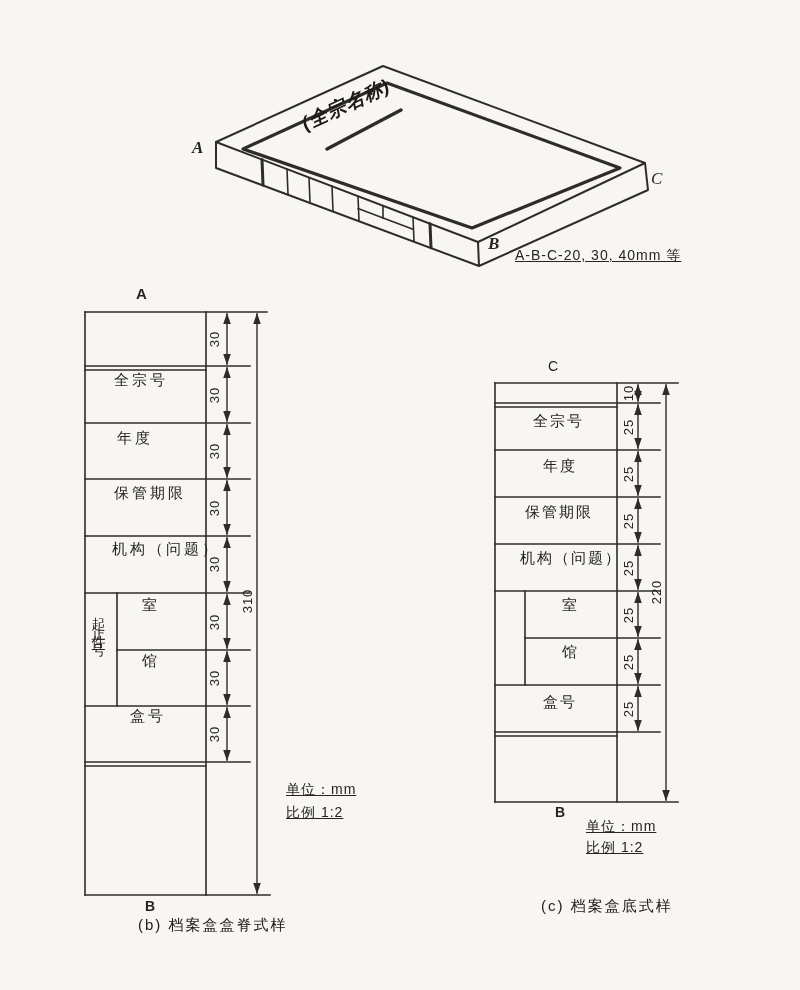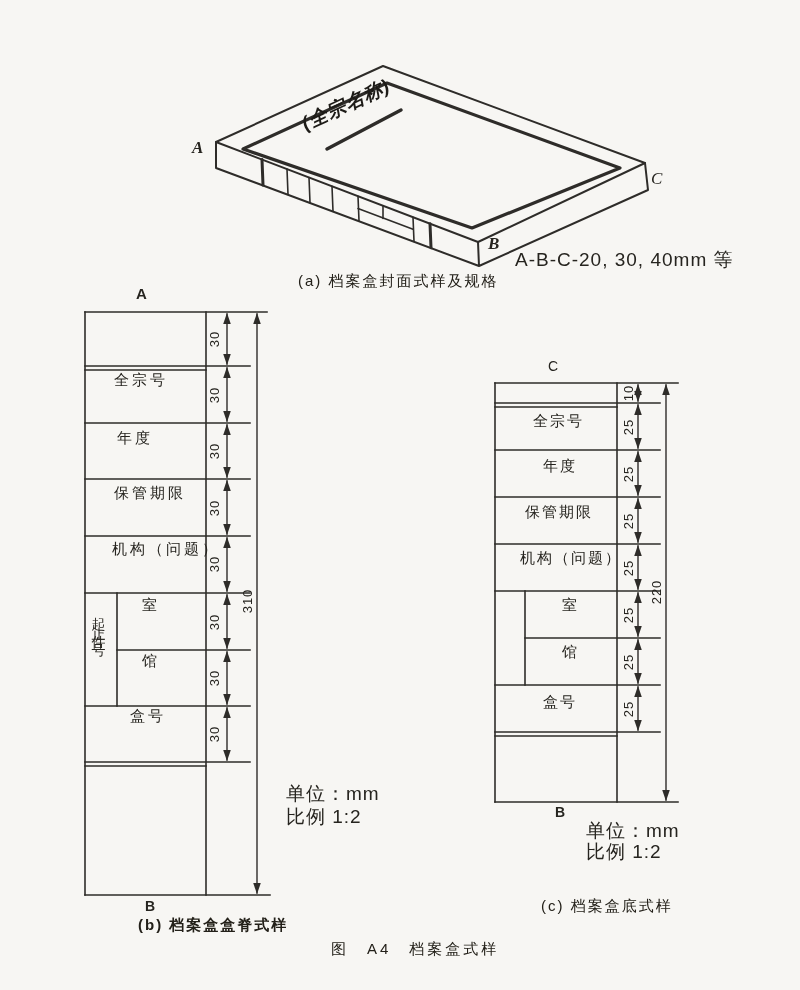--- a/index.html
+++ b/index.html
@@ -6,21 +6,21 @@
   #canvas{position:relative;width:800px;height:990px;background:#f7f6f3;overflow:hidden;
           font-family:"Liberation Sans","DejaVu Sans",sans-serif;color:#26241f;}
   svg{position:absolute;left:0;top:0;}
   .t{position:absolute;white-space:nowrap;color:#26241f;}
   .cell{font-size:15px;letter-spacing:3px;}
   .cellc{font-size:15px;letter-spacing:2px;}
   .cap{font-size:15px;letter-spacing:2px;color:#232019;}
   .corner{font-family:"Liberation Serif","DejaVu Serif",serif;font-style:italic;font-weight:bold;font-size:17px;}
   .plain-corner{font-size:15px;font-weight:bold;}
   .dim{position:absolute;transform:translate(-50%,-50%) rotate(-90deg);font-size:13px;letter-spacing:1px;color:#26241f;}
-  .note{font-size:19px;letter-spacing:1px;}
+  .note{font-size:14px;letter-spacing:1px;text-decoration:underline;}
   .vtext{position:absolute;writing-mode:vertical-rl;text-orientation:upright;font-size:14px;letter-spacing:9px;color:#26241f;}
   .cover{position:absolute;left:303px;top:112px;font-size:19px;font-weight:bold;font-style:italic;
          letter-spacing:1px;transform:rotate(-25deg);transform-origin:left center;color:#1d1b17;}
 </style>
 </head>
 <body>
 
 <div id="canvas">
 
   <svg width="800" height="990" viewBox="0 0 800 990">
@@ -106,21 +106,20 @@
         <line x1="666" y1="385" x2="666" y2="800" marker-start="url(#arr)" marker-end="url(#arr)"></line>
       </g>
     </g>
   </svg>
 
   <span class="cover">(全宗名称)</span>
   <span class="t corner" style="left:192px;top:138px;">A</span>
   <span class="t corner" style="left:488px;top:234px;">B</span>
   <span class="t corner" style="left:651px;top:169px;font-weight:normal;">C</span>
   <span class="t note" style="left:515px;top:247px;">A-B-C-20, 30, 40mm 等</span>
-  <span class="t cap" style="left:298px;top:272px;">(a) 档案盒封面式样及规格</span>
 
   <span class="t plain-corner" style="left:136px;top:285px;">A</span>
   <span class="t cell" style="left:114px;top:371px;">全宗号</span>
   <span class="t cell" style="left:117px;top:429px;">年度</span>
   <span class="t cell" style="left:114px;top:484px;">保管期限</span>
   <span class="t cell" style="left:112px;top:540px;">机构（问题）</span>
   <span class="t cell" style="left:142px;top:596px;">室</span>
   <span class="t cell" style="left:142px;top:652px;">馆</span>
   <span class="t cell" style="left:130px;top:707px;">盒号</span>
   <span class="vtext" style="left:90px;top:606px;">起止件号</span>
@@ -129,21 +128,21 @@
   <span class="dim" style="left:214px;top:451px;">30</span>
   <span class="dim" style="left:214px;top:508px;">30</span>
   <span class="dim" style="left:214px;top:564px;">30</span>
   <span class="dim" style="left:214px;top:622px;">30</span>
   <span class="dim" style="left:214px;top:678px;">30</span>
   <span class="dim" style="left:214px;top:734px;">30</span>
   <span class="dim" style="left:247px;top:601px;">310</span>
   <span class="t" style="left:145px;top:898px;font-size:14px;font-weight:bold;">B</span>
   <span class="t note" style="left:286px;top:781px;">单位：mm</span>
   <span class="t note" style="left:286px;top:804px;">比例 1:2</span>
-  <span class="t cap" style="left:138px;top:916px;font-weight:bold;">(b) 档案盒盒脊式样</span>
+  <span class="t cap" style="left:138px;top:916px;">(b) 档案盒盒脊式样</span>
 
   <span class="t plain-corner" style="left:548px;top:358px;font-weight:normal;font-size:14px;">C</span>
   <span class="t cellc" style="left:533px;top:412px;">全宗号</span>
   <span class="t cellc" style="left:543px;top:457px;">年度</span>
   <span class="t cellc" style="left:525px;top:503px;">保管期限</span>
   <span class="t cellc" style="left:520px;top:549px;">机构（问题）</span>
   <span class="t cellc" style="left:562px;top:596px;">室</span>
   <span class="t cellc" style="left:562px;top:643px;">馆</span>
   <span class="t cellc" style="left:543px;top:693px;">盒号</span>
   <span class="dim" style="left:628px;top:393px;">10</span>
@@ -153,15 +152,14 @@
   <span class="dim" style="left:628px;top:568px;">25</span>
   <span class="dim" style="left:628px;top:615px;">25</span>
   <span class="dim" style="left:628px;top:662px;">25</span>
   <span class="dim" style="left:628px;top:709px;">25</span>
   <span class="dim" style="left:656px;top:592px;">220</span>
   <span class="t" style="left:555px;top:804px;font-size:14px;font-weight:bold;">B</span>
   <span class="t note" style="left:586px;top:818px;">单位：mm</span>
   <span class="t note" style="left:586px;top:839px;">比例 1:2</span>
   <span class="t cap" style="left:541px;top:897px;">(c) 档案盒底式样</span>
 
-  <span class="t cap" style="left:331px;top:940px;letter-spacing:3px;">图　A4　档案盒式样</span>
 
 </div>
 
 </body></html>

